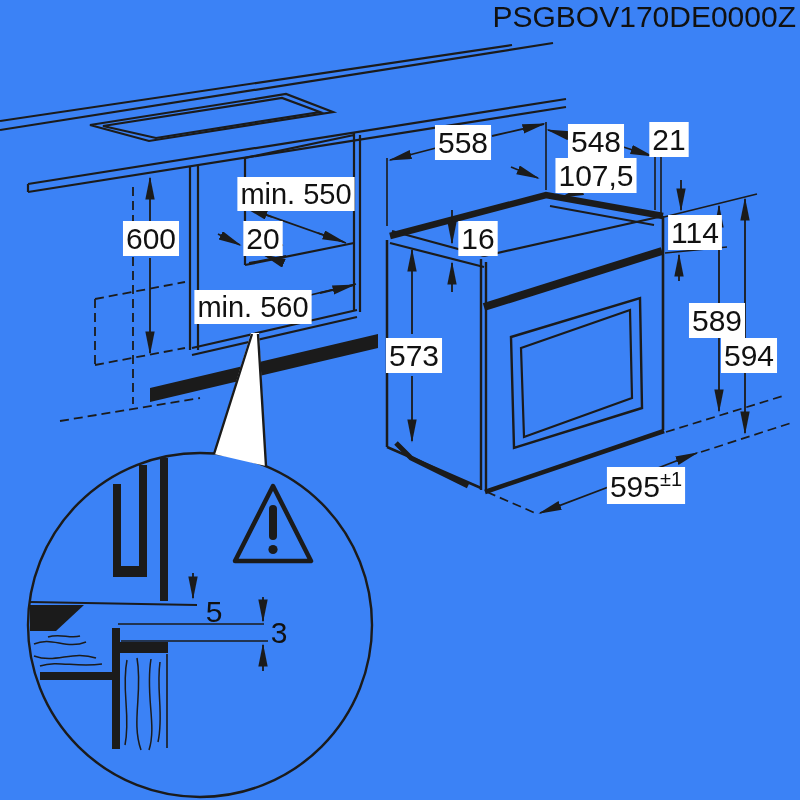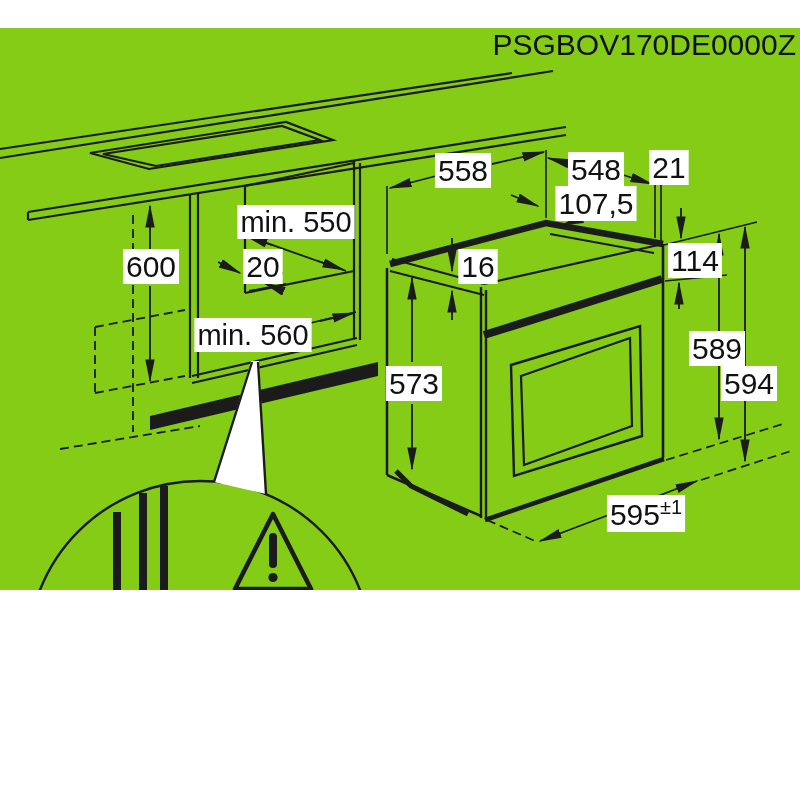--- a/index.html
+++ b/index.html
@@ -1,16 +1,16 @@
 <!DOCTYPE html>
 <html><head>
 <meta charset="utf-8">
 <style>
   html,body{margin:0;padding:0;background:#fff;}
-  #stage{width:800px;height:562px;background:#84cc16;position:relative;overflow:hidden;margin-top:28px;}
+  #stage{width:800px;height:800px;background:#3b82f6;position:relative;overflow:hidden;}
   svg{display:block;}
   text{font-family:"Liberation Sans","DejaVu Sans",sans-serif;fill:#111;}
   .dim{font-size:30px;}
   .dim-s{font-size:29px;}
   .ttl{font-size:30px;}
   .sup{font-size:20px;}
 </style>
 </head>
 <body>
 

